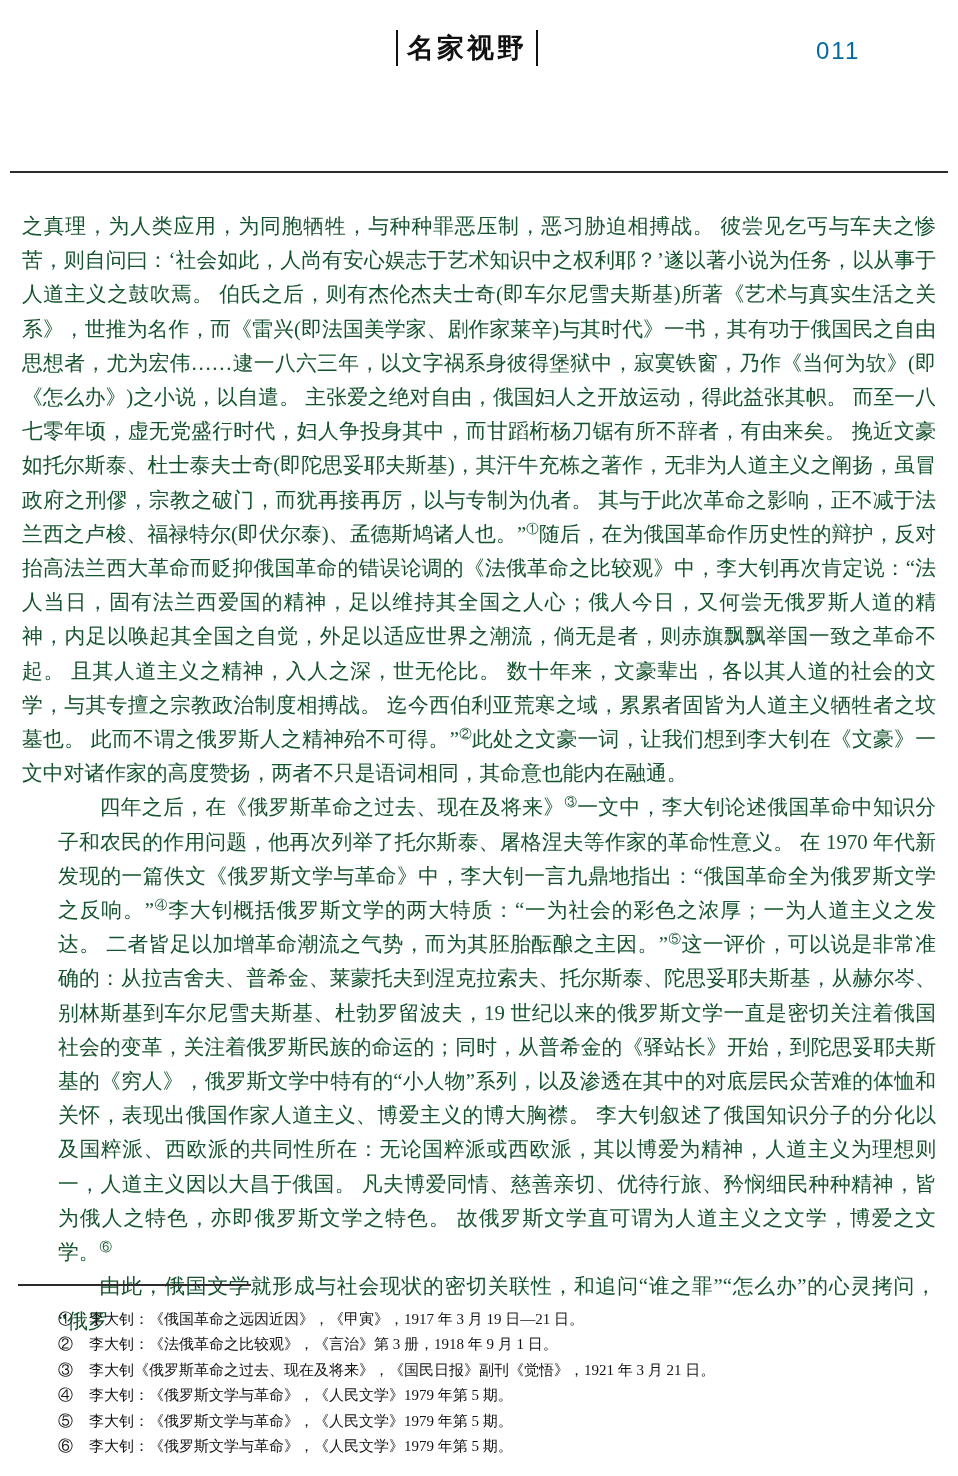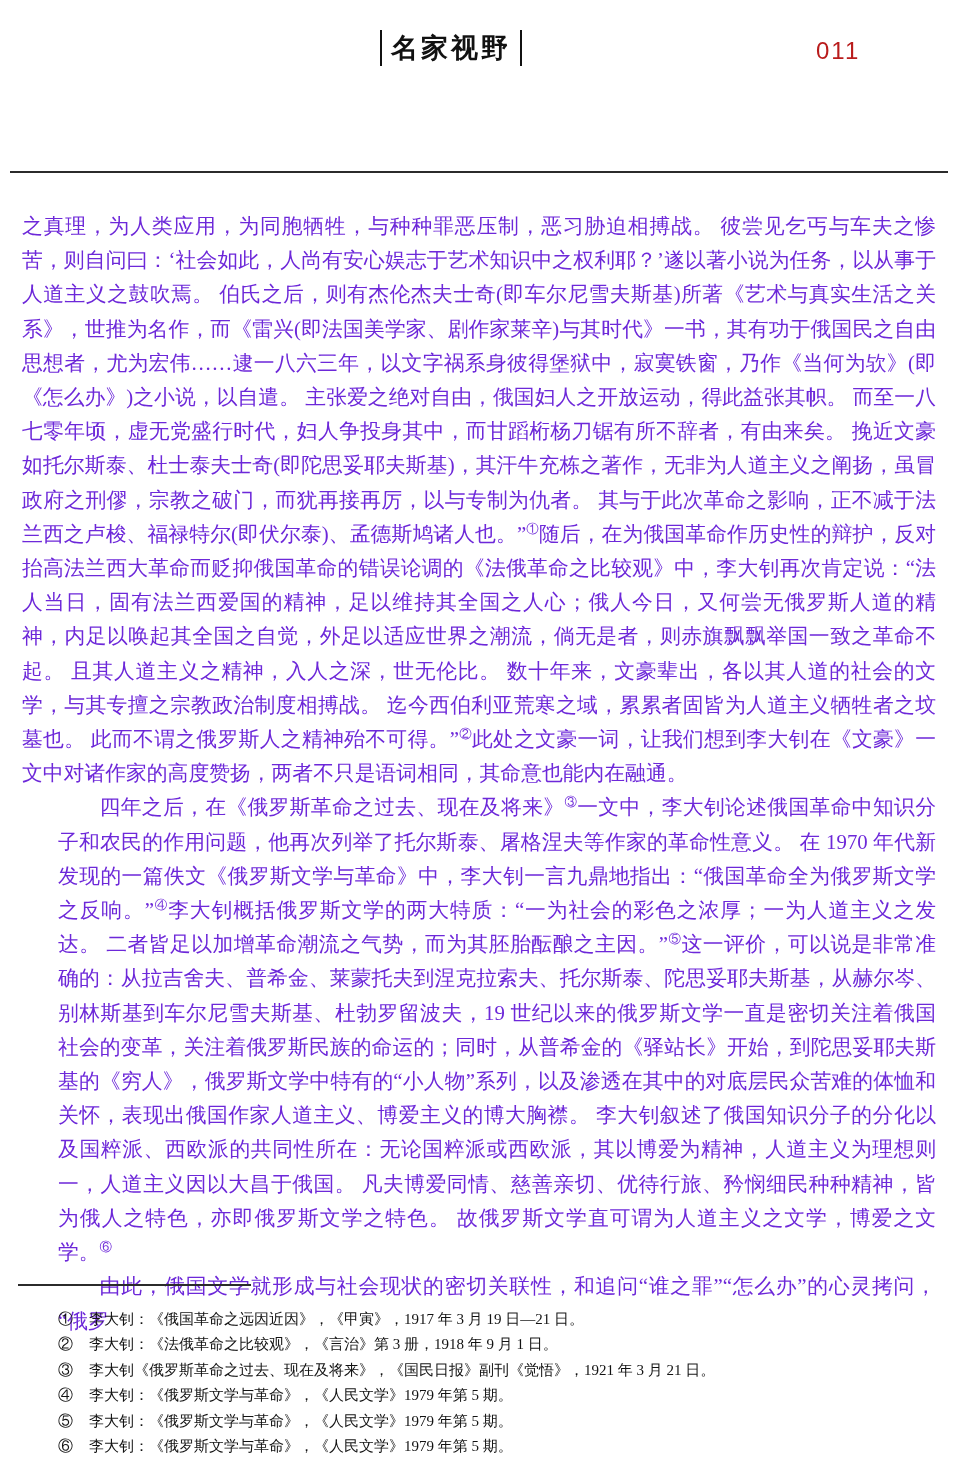--- a/index.html
+++ b/index.html
@@ -11,21 +11,21 @@
     background: #ffffff;
     color: #141414;
     font-family: "Liberation Serif", "DejaVu Serif", serif;
     overflow: hidden;
   }
 
   
   .masthead {
     position: absolute;
     top: 30px;
-    left: 380px;
+    left: 396px;
     display: flex;
     align-items: center;
     gap: 9px;
   }
   .masthead .vbar {
     width: 2px;
     height: 36px;
     background: #111;
   }
   .masthead .title {
@@ -37,41 +37,41 @@
     white-space: nowrap;
   }
   .page-number {
     position: absolute;
     top: 37px;
     left: 816px;
     font-family: "Liberation Sans", "DejaVu Sans", sans-serif;
     font-weight: 400;
     font-size: 24px;
     letter-spacing: 2px;
-    color: #b91c1c;
+    color: #0369a1;
   }
   .top-rule {
     position: absolute;
     top: 171px;
     left: 10px;
     width: 938px;
     border-top: 2px solid #2b2b2b;
   }
 
   
   .article {
     position: absolute;
     top: 209px;
     left: 22px;
     width: 914px;
     font-size: 20.8px;
     line-height: 34.2px;
     text-align: justify;
     text-justify: inter-ideograph;
-    color: #6d28d9;
+    color: #14532d;
   }
   .article p { margin: 0; }
   .article p.indent { text-indent: 2em; margin-left: 36px; }
   sup.fn-ref {
     font-size: 0.6em;
     vertical-align: super;
     line-height: 0;
   }
 
   

